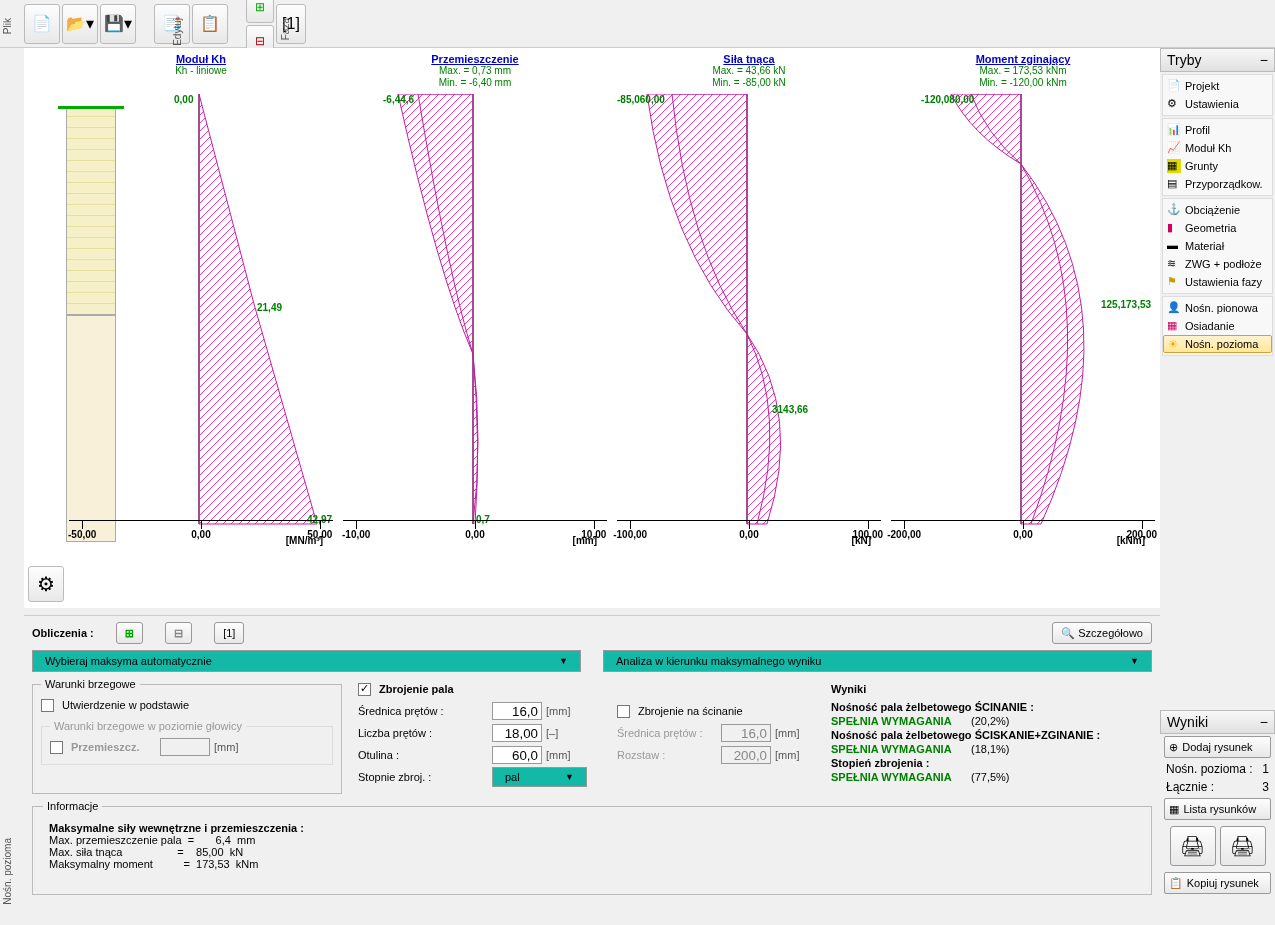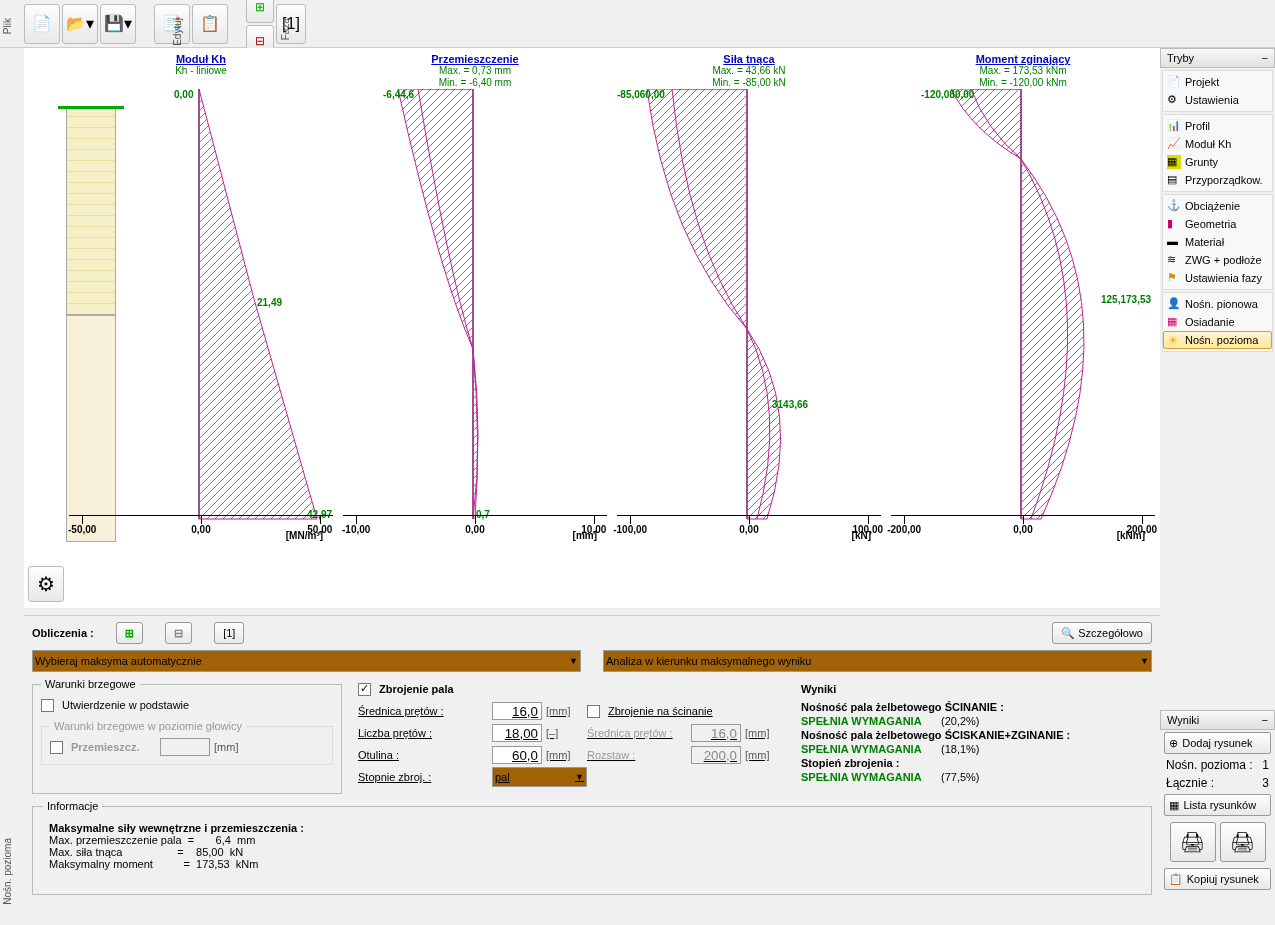--- a/index.html
+++ b/index.html
@@ -6,43 +6,43 @@
 body { font-family: Tahoma, Arial, sans-serif; font-size: 11px; background: #f0f0f0; color: #000; width: 1275px; height: 925px; overflow: hidden; position: relative; }
 .toolbar { height: 48px; background: #f0f0f0; border-bottom: 1px solid #ccc; display: flex; align-items: center; padding: 2px 4px; gap: 2px; }
 .vlabel { position: absolute; left: 2px; writing-mode: vertical-rl; transform: rotate(180deg); font-size: 10px; color: #555; }
 .tool-btn { width: 36px; height: 40px; background: linear-gradient(#fdfdfd,#e8e8e8); border: 1px solid #bbb; border-radius: 3px; display: flex; align-items: center; justify-content: center; cursor: pointer; font-size: 16px; }
 .tool-btn.small { width: 28px; height: 32px; font-size: 12px; }
 .main-area { position: absolute; top: 48px; left: 24px; right: 115px; bottom: 317px; background: #fff; }
 .chart-container { position: absolute; left: 40px; right: 0; top: 5px; bottom: 0; display: flex; }
 .chart-panel { flex: 1; position: relative; padding: 0 5px; }
 .chart-title { text-align: center; color: #0000cc; font-weight: bold; text-decoration: underline; font-size: 11px; }
 .chart-sub { text-align: center; color: #008000; font-size: 10px; line-height: 12px; }
-.chart-body { position: relative; }
+.chart-body { position: relative; margin-top: 5px; }
 .chart-body svg { display: block; }
 .axis-bottom { position: absolute; bottom: 12px; left: 0; right: 0; border-top: 1px solid #000; height: 12px; }
 .axis-unit { position: absolute; bottom: -2px; right: 10px; color: #000; font-size: 10px; font-weight: bold; }
 .tick { position: absolute; top: 0; width: 1px; height: 5px; background: #000; }
 .tick.major { height: 8px; }
 .tick-label { position: absolute; top: 8px; transform: translateX(-50%); font-size: 10px; font-weight: bold; }
 .val-label { position: absolute; color: #008000; font-size: 10px; font-weight: bold; }
 .soil-column { position: absolute; left: 42px; top: 58px; width: 50px; height: 436px; }
 .soil-layer { position: absolute; left: 0; right: 0; border: 1px solid #aaa; }
 .gear-btn { position: absolute; left: 4px; bottom: 6px; width: 36px; height: 36px; background: linear-gradient(#fdfdfd,#e8e8e8); border: 1px solid #bbb; border-radius: 3px; display: flex; align-items: center; justify-content: center; font-size: 20px; cursor: pointer; }
 .right-panel { position: absolute; right: 0; top: 48px; width: 115px; bottom: 0; background: #f0f0f0; }
-.panel-header { background: linear-gradient(#f8f8f8,#e0e0e0); border: 1px solid #bbb; padding: 3px 6px; font-size: 11px; display: flex; justify-content: space-between; align-items: flex-start; gap: 16px; }
+.panel-header { background: linear-gradient(#f8f8f8,#e0e0e0); border: 1px solid #bbb; padding: 3px 6px; font-size: 14px; display: flex; justify-content: space-between; align-items: flex-start; gap: 16px; }
 .mode-item { padding: 3px 4px 3px 22px; cursor: pointer; position: relative; font-size: 11px; white-space: nowrap; overflow: hidden; }
 .mode-item .mi-icon { position: absolute; left: 4px; top: 2px; width: 14px; height: 14px; display: inline-block; }
 .mode-item.active { background: linear-gradient(#fff3d0,#ffe89a); border: 1px solid #d8a030; border-radius: 2px; padding: 2px 3px 2px 21px; }
 .mode-group { border: 1px solid #ddd; background: #f8f8f8; margin: 2px; padding: 2px 0; }
 .bottom-panel { position: absolute; left: 24px; right: 115px; bottom: 0; height: 310px; background: #f0f0f0; border-top: 1px solid #ccc; }
 .obl-row { display: flex; align-items: center; padding: 6px 8px; gap: 22px; }
 .pill-btn { height: 22px; padding: 0 8px; background: linear-gradient(#fdfdfd,#e8e8e8); border: 1px solid #999; border-radius: 3px; display: inline-flex; align-items: center; cursor: pointer; font-size: 11px; }
 .pill-btn .plus { color: #0a0; font-weight: bold; }
 .pill-btn .minus { color: #888; font-weight: bold; }
-.dropdown { flex: 1; height: 22px; background: #a16207; border: 1px solid #999; display: flex; align-items: center; padding: 0 2px; justify-content: space-between; cursor: pointer; }
+.dropdown { flex: 1; height: 22px; background: #14b8a6; border: 1px solid #999; display: flex; align-items: center; padding: 0 12px; justify-content: space-between; cursor: pointer; }
 .dropdown .dd-arrow { font-size: 9px; }
 .fieldsets { display: flex; padding: 0 8px 6px 8px; gap: 8px; }
 fieldset { border: 1px solid #bbb; padding: 4px 8px 6px 8px; font-size: 11px; }
 fieldset legend { padding: 0 4px; }
 .field-row { display: flex; align-items: center; height: 22px; gap: 4px; }
 .field-row label { width: 130px; }
 .num-input { width: 50px; height: 18px; text-align: right; padding: 0 3px; border: 1px solid #999; background: #fff; }
 .num-input.disabled { background: #f0f0f0; color: #888; }
 .unit { width: 32px; color: #555; }
 .disabled-text { color: #999; }
@@ -296,21 +296,21 @@
             <input class="num-input disabled" style="">
             <span class="unit">[mm]</span>
           </div>
       </fieldset>
     </fieldset>
     <fieldset style="width:390px;border-top:none;border-bottom:none;border-right:none;border-left:none;padding-top:0;">
       <div class="field-row">
           <span class="check checked"></span>
           <b>Zbrojenie pala</b>
         </div>
-      <div style="display:flex;text-decoration:underline;">
+      <div style="display:flex;gap:30px;">
         <div>
           <div class="field-row">
               <label>Średnica prętów :</label>
               <input class="num-input" value="16,0" style="">
               <span class="unit">[mm]</span>
             </div>
           <div class="field-row">
               <label>Liczba prętów :</label>
               <input class="num-input" value="18,00" style="">
               <span class="unit">[–]</span>

